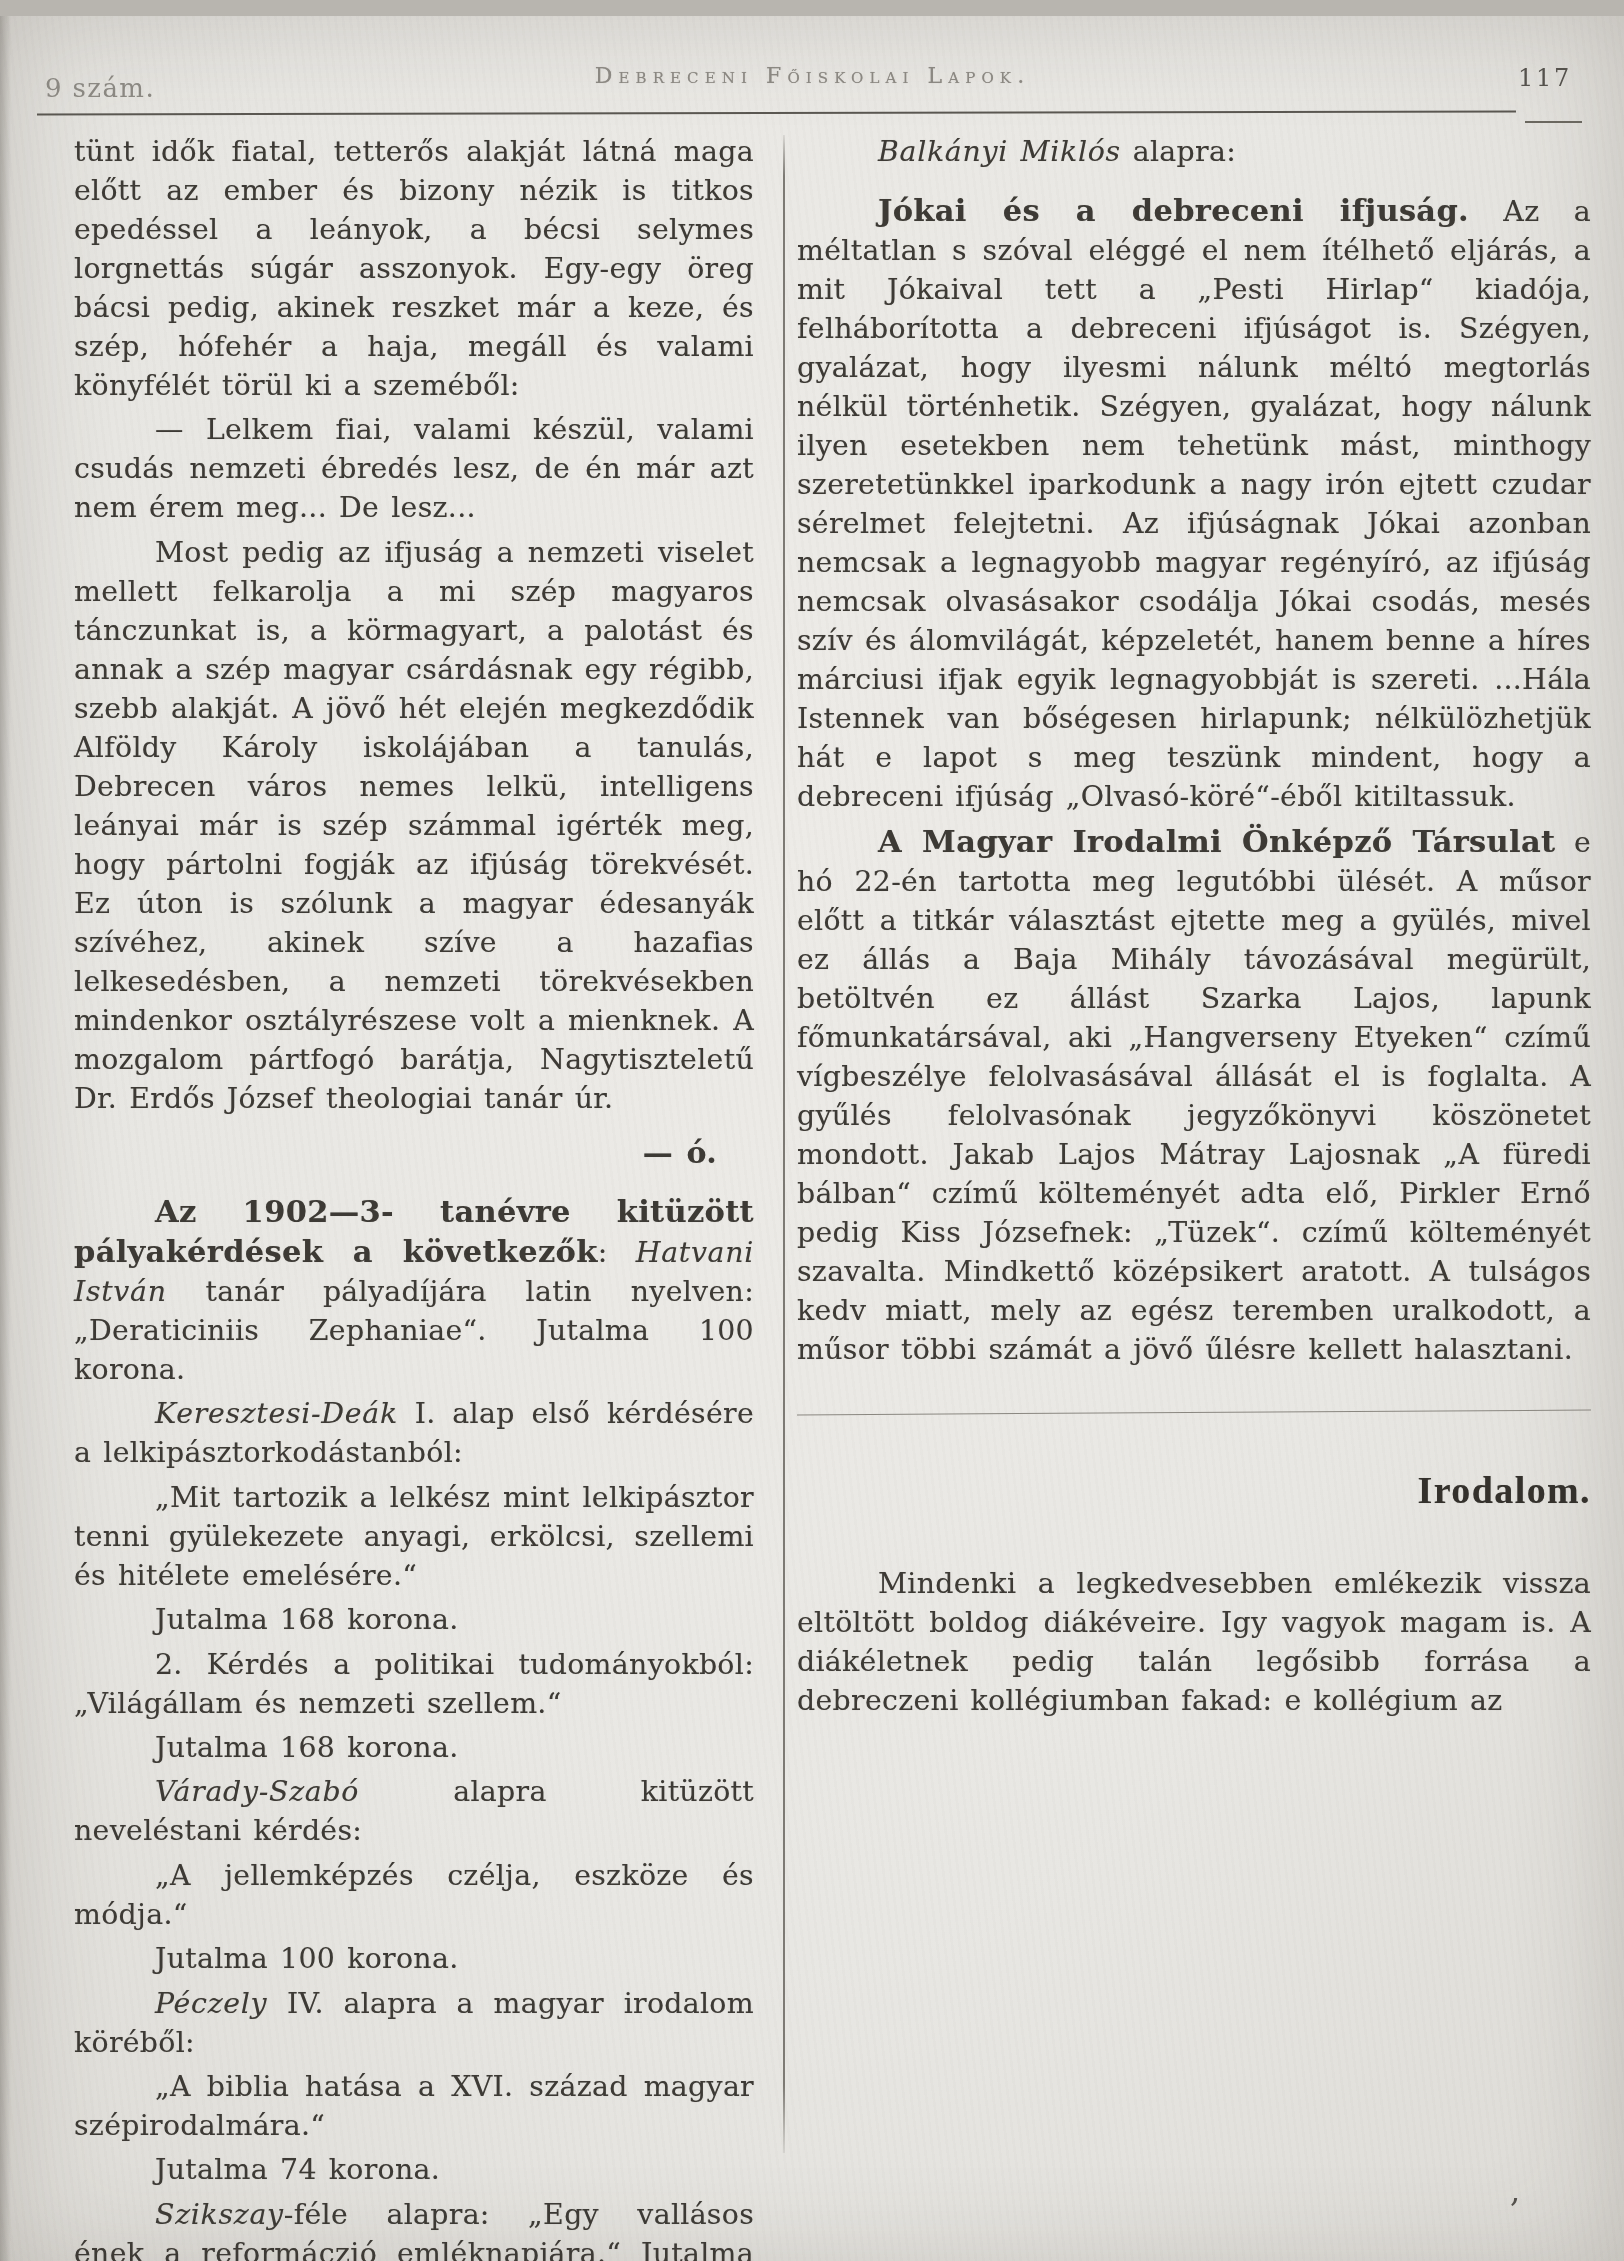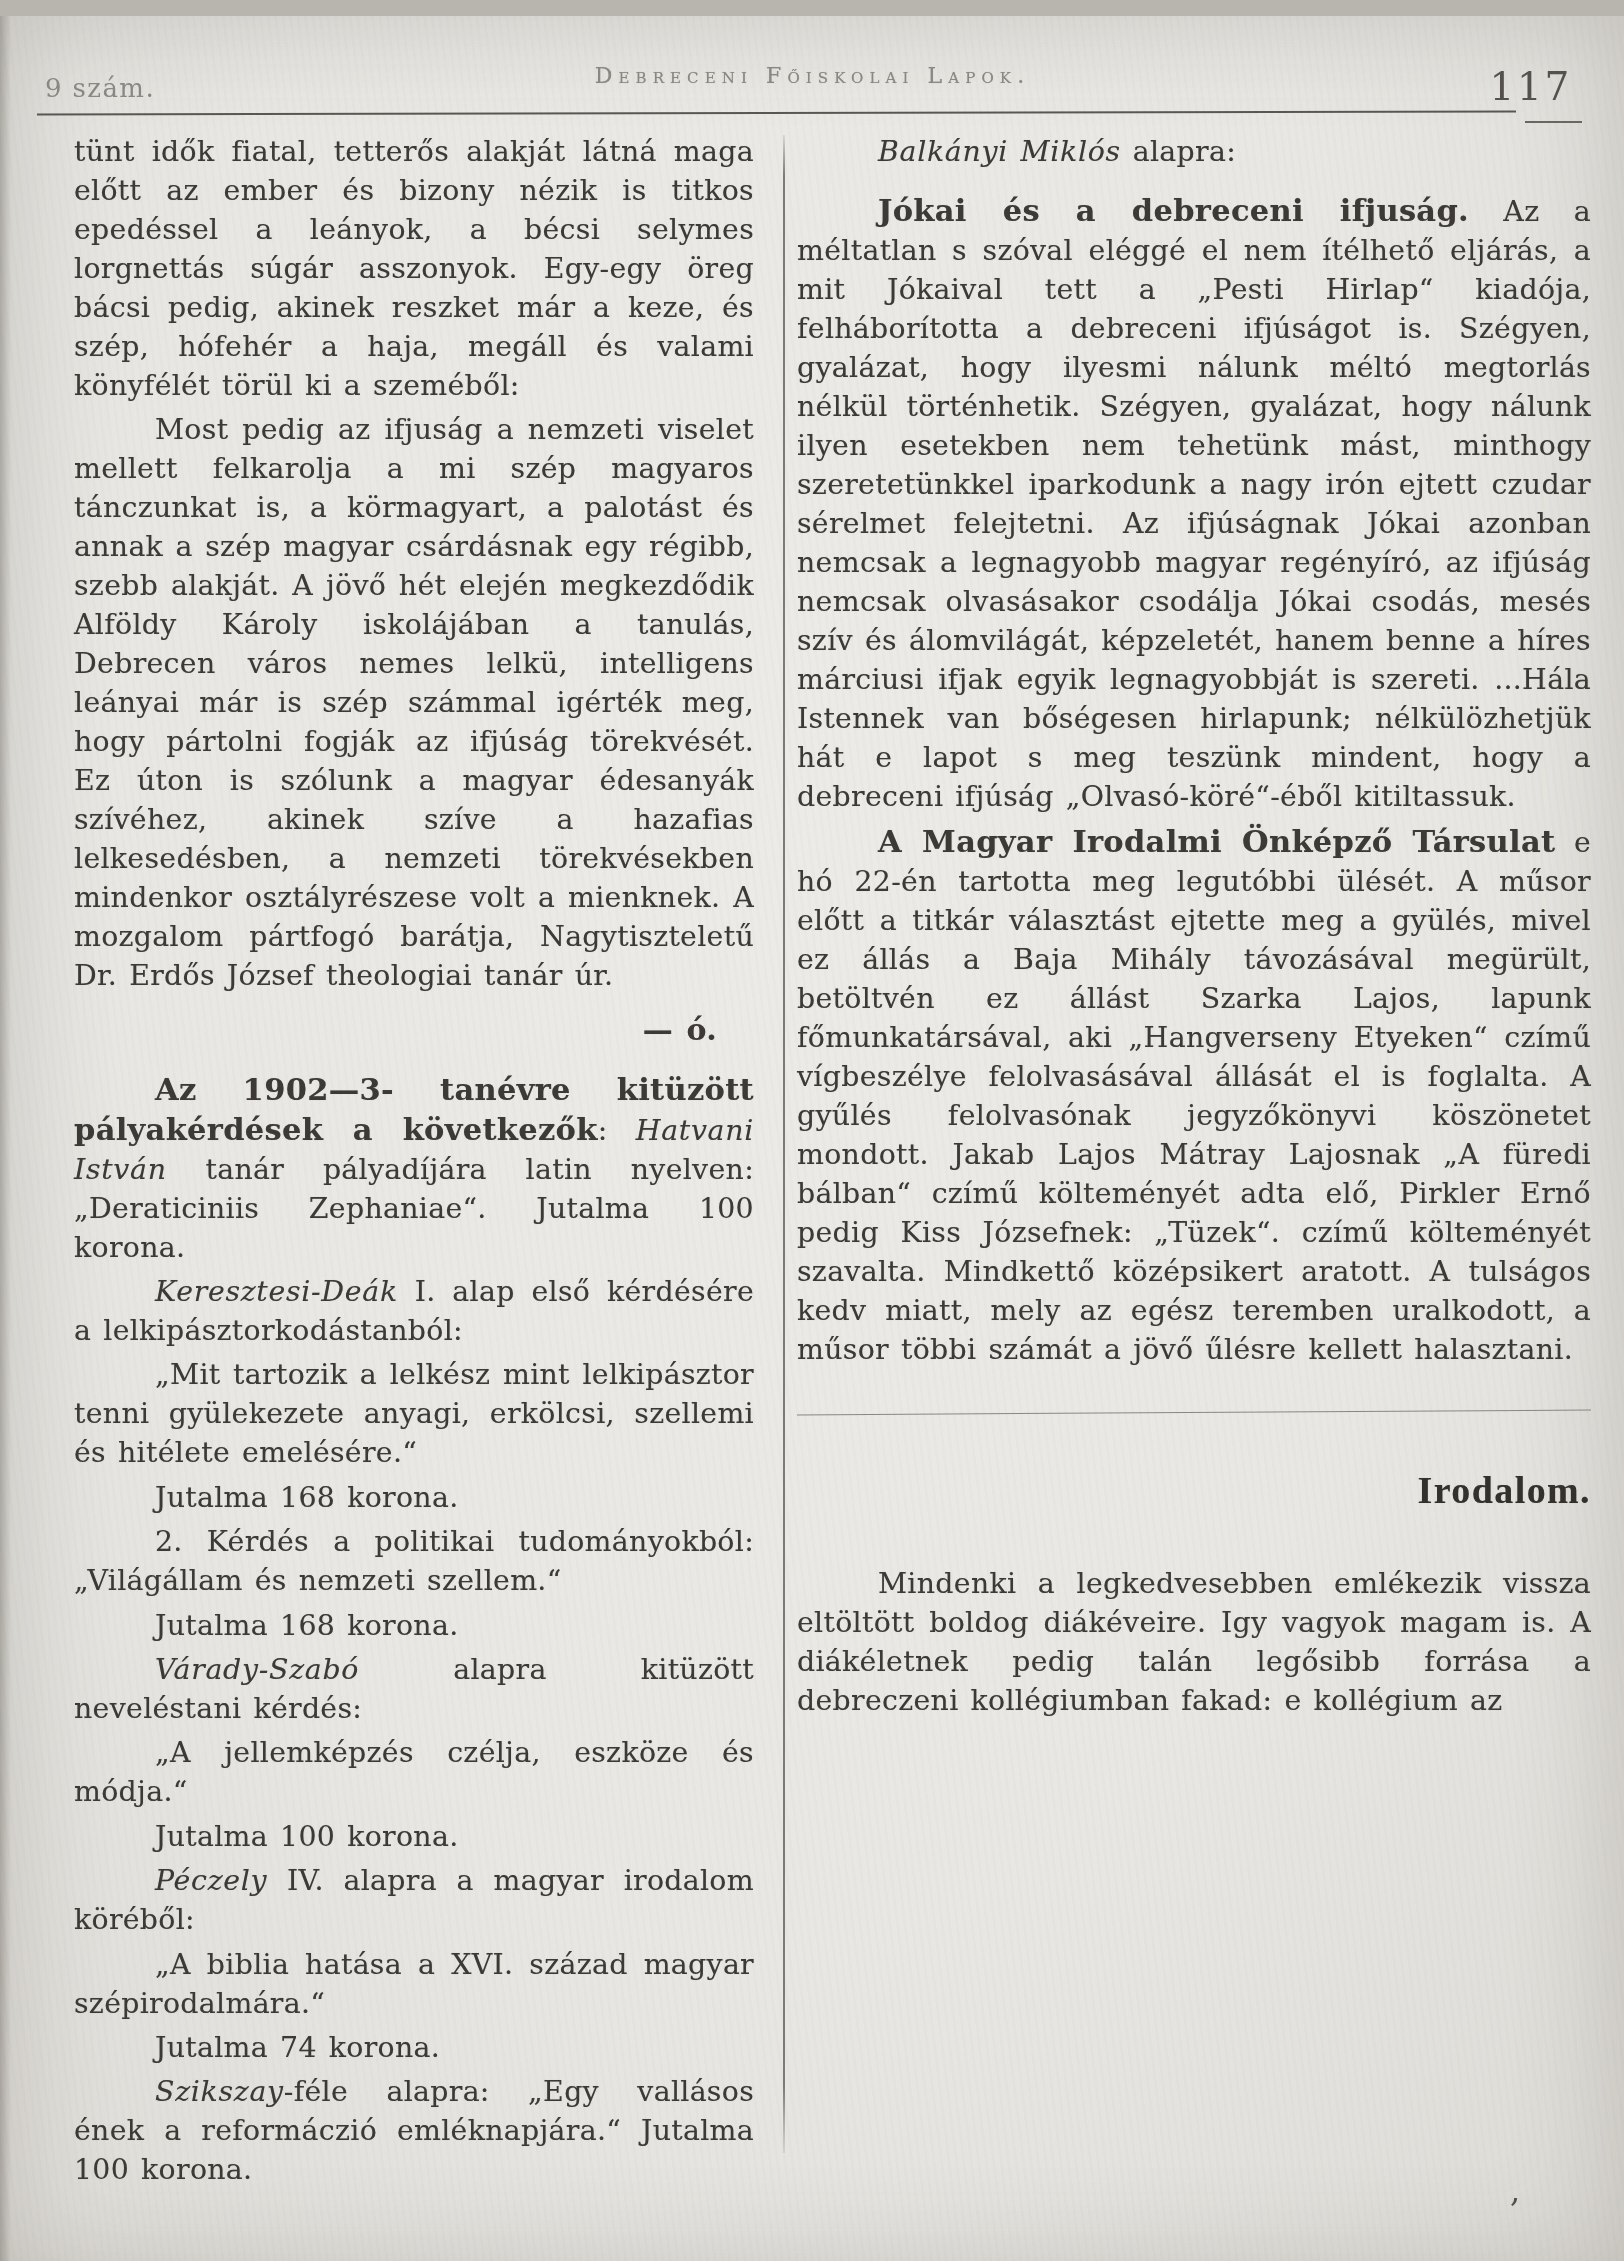--- a/index.html
+++ b/index.html
@@ -28,21 +28,21 @@
   .masthead{
     position:absolute;left:0;top:0;width:100%;
     text-align:center;
     font-variant:small-caps;
     font-size:22px;letter-spacing:6.1px;
     color:#8b8882;
     text-shadow:0 0 0.7px rgba(120,116,110,0.5);
   }
   .pagenum{
     position:absolute;right:53px;top:1.4px;
-    font-size:39px;letter-spacing:2.7px;color:#55524d;text-align:right;
+    font-size:24px;letter-spacing:2.7px;color:#55524d;text-align:right;
   }
   .header-rule{
     position:absolute;left:37px;top:96px;width:1479px;height:2px;
     background:#5a5751;transform:rotate(-0.12deg);
   }
   .pagenum-underline{
     position:absolute;left:1525px;top:105px;width:57px;height:2px;background:#6a675f;
   }
   
   .col{
@@ -97,20 +97,21 @@
     <div class="masthead">Debreceni Főiskolai Lapok.</div>
     <span class="pagenum">117</span>
   </div>
   <div class="header-rule"></div>
   <div class="pagenum-underline"></div>
 
   <div class="col-divider"></div>
 
   <div class="col col-left">
     <p class="noind"><span>tünt idők fiatal, tetterős alakját látná maga előtt az ember és bizony nézik is titkos epedéssel a leányok, a bécsi selymes lorgnettás súgár asszonyok. Egy-egy öreg bácsi pedig, akinek reszket már a keze, és szép, hófehér a haja, megáll és valami könyfélét törül ki a szeméből:</span></p>
+    <p class="ind"><span>— Lelkem fiai, valami készül, valami csudás nemzeti ébredés lesz, de én már azt nem érem meg... De lesz...</span></p>
     <p class="ind"><span>Most pedig az ifjuság a nemzeti viselet mellett felkarolja a mi szép magyaros tánczunkat is, a körmagyart, a palotást és annak a szép magyar csárdásnak egy régibb, szebb alakját. A jövő hét elején megkezdődik Alföldy Károly iskolájában a tanulás, Debrecen város nemes lelkü, intelligens leányai már is szép számmal igérték meg, hogy pártolni fogják az ifjúság törekvését. Ez úton is szólunk a magyar édesanyák szívéhez, akinek szíve a hazafias lelkesedésben, a nemzeti törekvésekben mindenkor osztályrészese volt a mienknek. A mozgalom pártfogó barátja, Nagytiszteletű Dr. Erdős József theologiai tanár úr.</span></p>
     <p class="signature"><span>— ó.</span></p>
     <p class="ind mt"><b class="fund-heading">Az 1902—3- tanévre kitüzött pályakérdések a következők</b><span>: </span><i>Hatvani István</i><span> tanár pályadíjára latin nyelven: „Deraticiniis Zephaniae“. Jutalma 100 korona.</span></p>
     <p class="ind"><i>Keresztesi-Deák</i><span> I. alap első kérdésére a lelkipásztorkodástanból:</span></p>
     <p class="ind"><span>„Mit tartozik a lelkész mint lelkipásztor tenni gyülekezete anyagi, erkölcsi, szellemi és hitélete emelésére.“</span></p>
     <p class="ind"><span>Jutalma 168 korona.</span></p>
     <p class="ind"><span>2. Kérdés a politikai tudományokból: „Világállam és nemzeti szellem.“</span></p>
     <p class="ind"><span>Jutalma 168 korona.</span></p>
     <p class="ind"><i>Várady-Szabó</i><span> alapra kitüzött neveléstani kérdés:</span></p>
     <p class="ind"><span>„A jellemképzés czélja, eszköze és módja.“</span></p>

